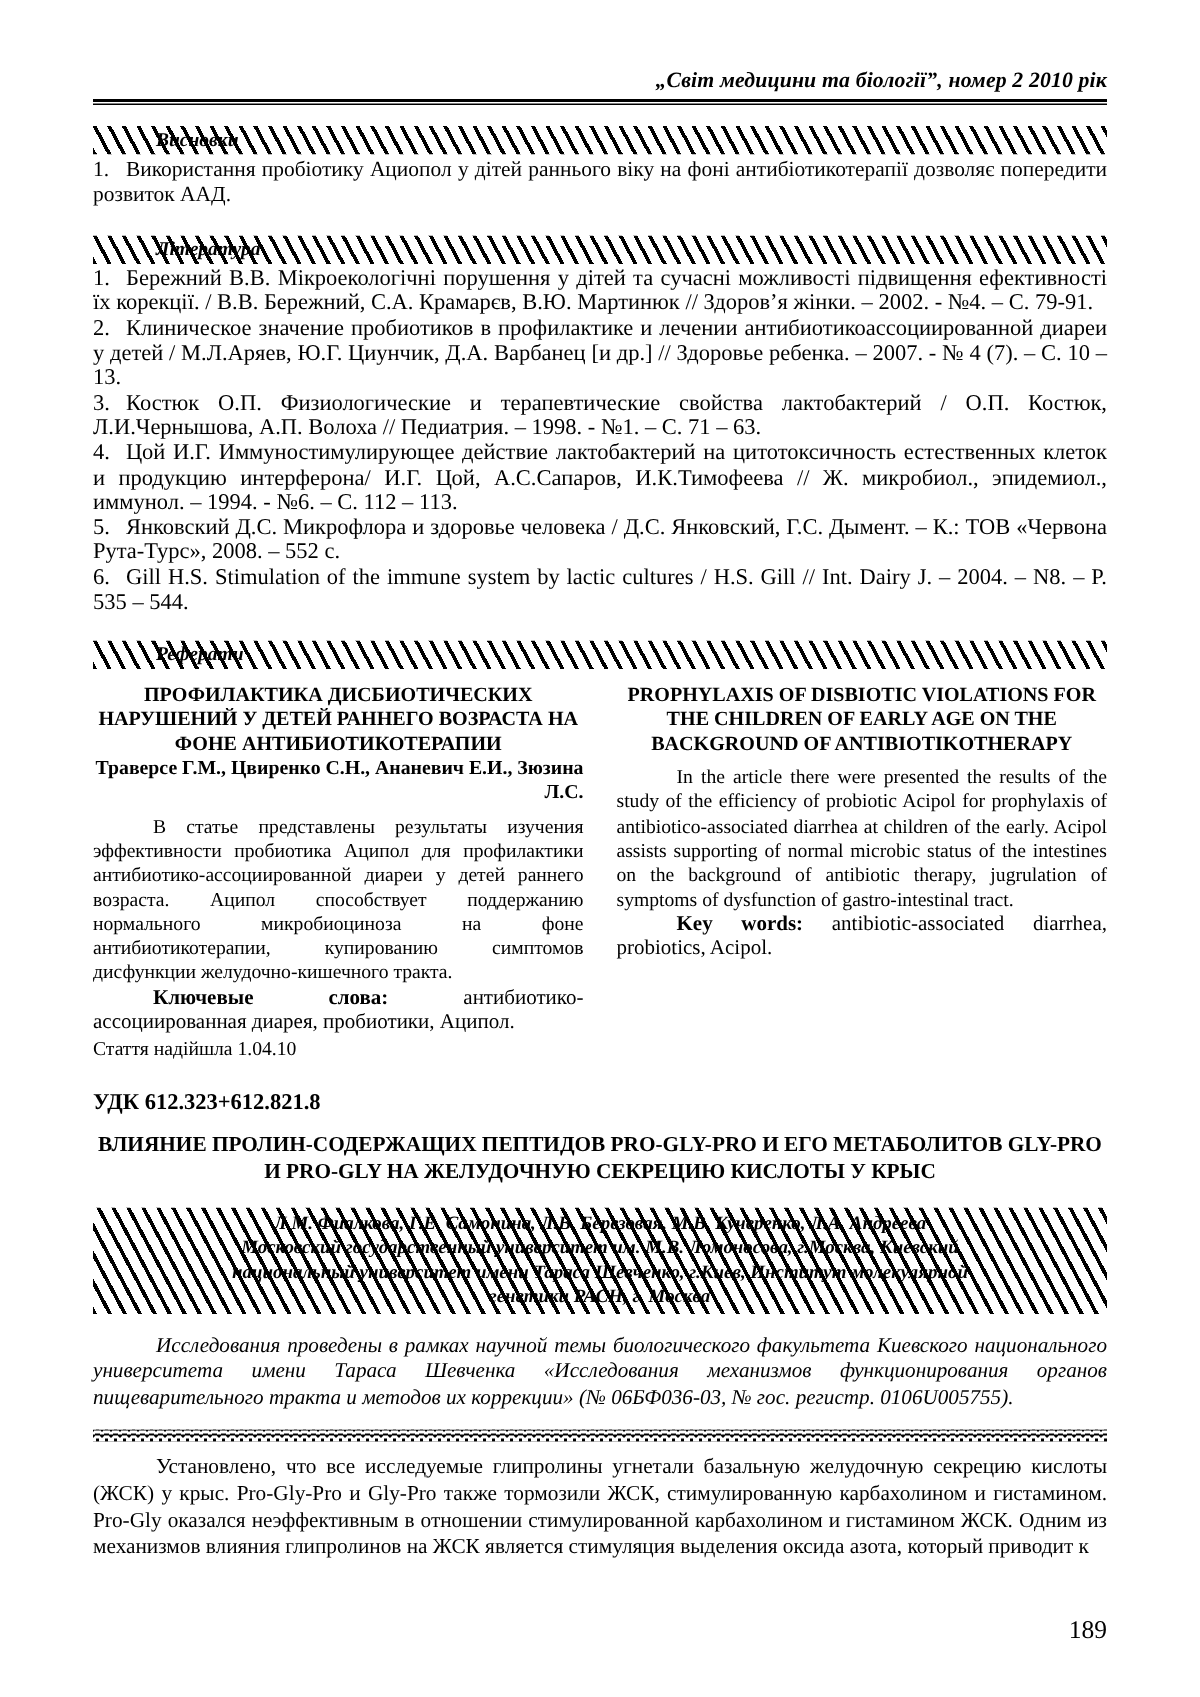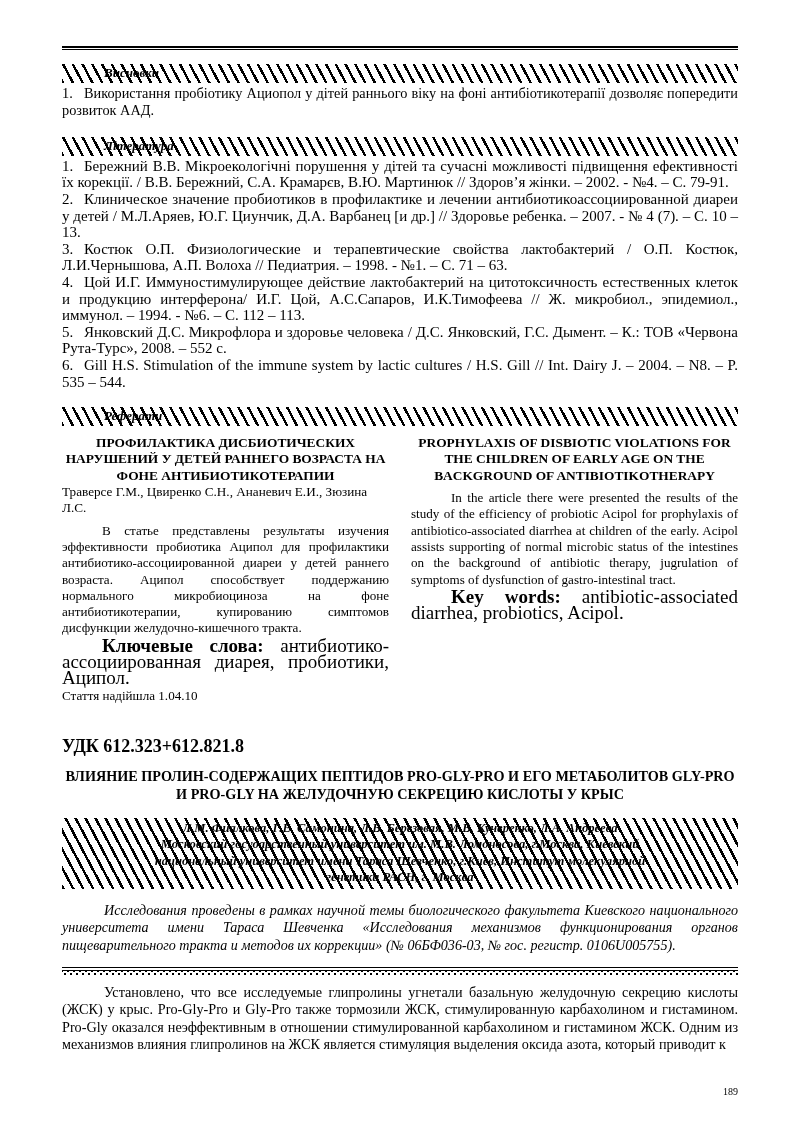--- a/index.html
+++ b/index.html
@@ -131,52 +131,52 @@
     min-width: 0;
   }
   .abs-title {
     text-align: center;
     font-weight: bold;
     font-size: 13.4px;
     line-height: 16.3px;
     text-transform: none;
   }
   .abs-authors {
-    text-align: left;
-    font-weight: normal;
+    text-align: right;
+    font-weight: bold;
     font-size: 13.2px;
     line-height: 16.3px;
   }
   .abs-body {
     font-size: 13.1px;
     line-height: 16.3px;
     text-align: justify;
     text-indent: 40px;
     margin-top: 6px;
   }
   .abs-keywords {
-    font-size: 19px;
+    font-size: 14px;
     line-height: 16.3px;
     text-align: justify;
     text-indent: 40px;
     margin-top: 1px;
   }
   .abs-keywords b { font-weight: bold; }
   .abs-received {
     font-size: 13.1px;
     line-height: 16.3px;
     text-align: left;
     margin-top: 1px;
   }
 
   
   .udk {
     font-weight: bold;
-    font-size: 18px;
-    margin-top: 32px;
+    font-size: 15px;
+    margin-top: 19px;
   }
   .art-title {
     text-align: center;
     font-weight: bold;
     font-size: 14.2px;
     line-height: 18.5px;
     margin-top: 10px;
   }
   .italic-para {
     font-style: italic;
@@ -199,32 +199,33 @@
   .closing-para {
     font-size: 14.2px;
     line-height: 17.6px;
     text-align: justify;
     text-indent: 42px;
   }
   .page-number {
     position: absolute;
     right: 62px;
     bottom: 34px;
-    font-size: 10px;
+    font-size: 17px;
   }
   .sp12 { height: 12px; }
   .sp14 { height: 14px; }
 </style>
 </head>
 <body>
 
 <div class="page">
 
   <div class="content">
 
+    <div class="runhead">„Світ медицини та біології”, номер 2 2010 рік</div>
     <div class="runhead-rule"></div>
     <div class="runhead-rule2"></div>
 
     <div class="hatch-bar">
       <span class="hatch-label">Висновки</span>
       <span class="hatch-overlay"></span>
     </div>
 
     <div>
       <p class="num-item"><span class="num">1.</span><span>Використання пробіотику Ациопол у дітей раннього віку на фоні антибіотикотерапії дозволяє попередити розвиток ААД.</span></p>

